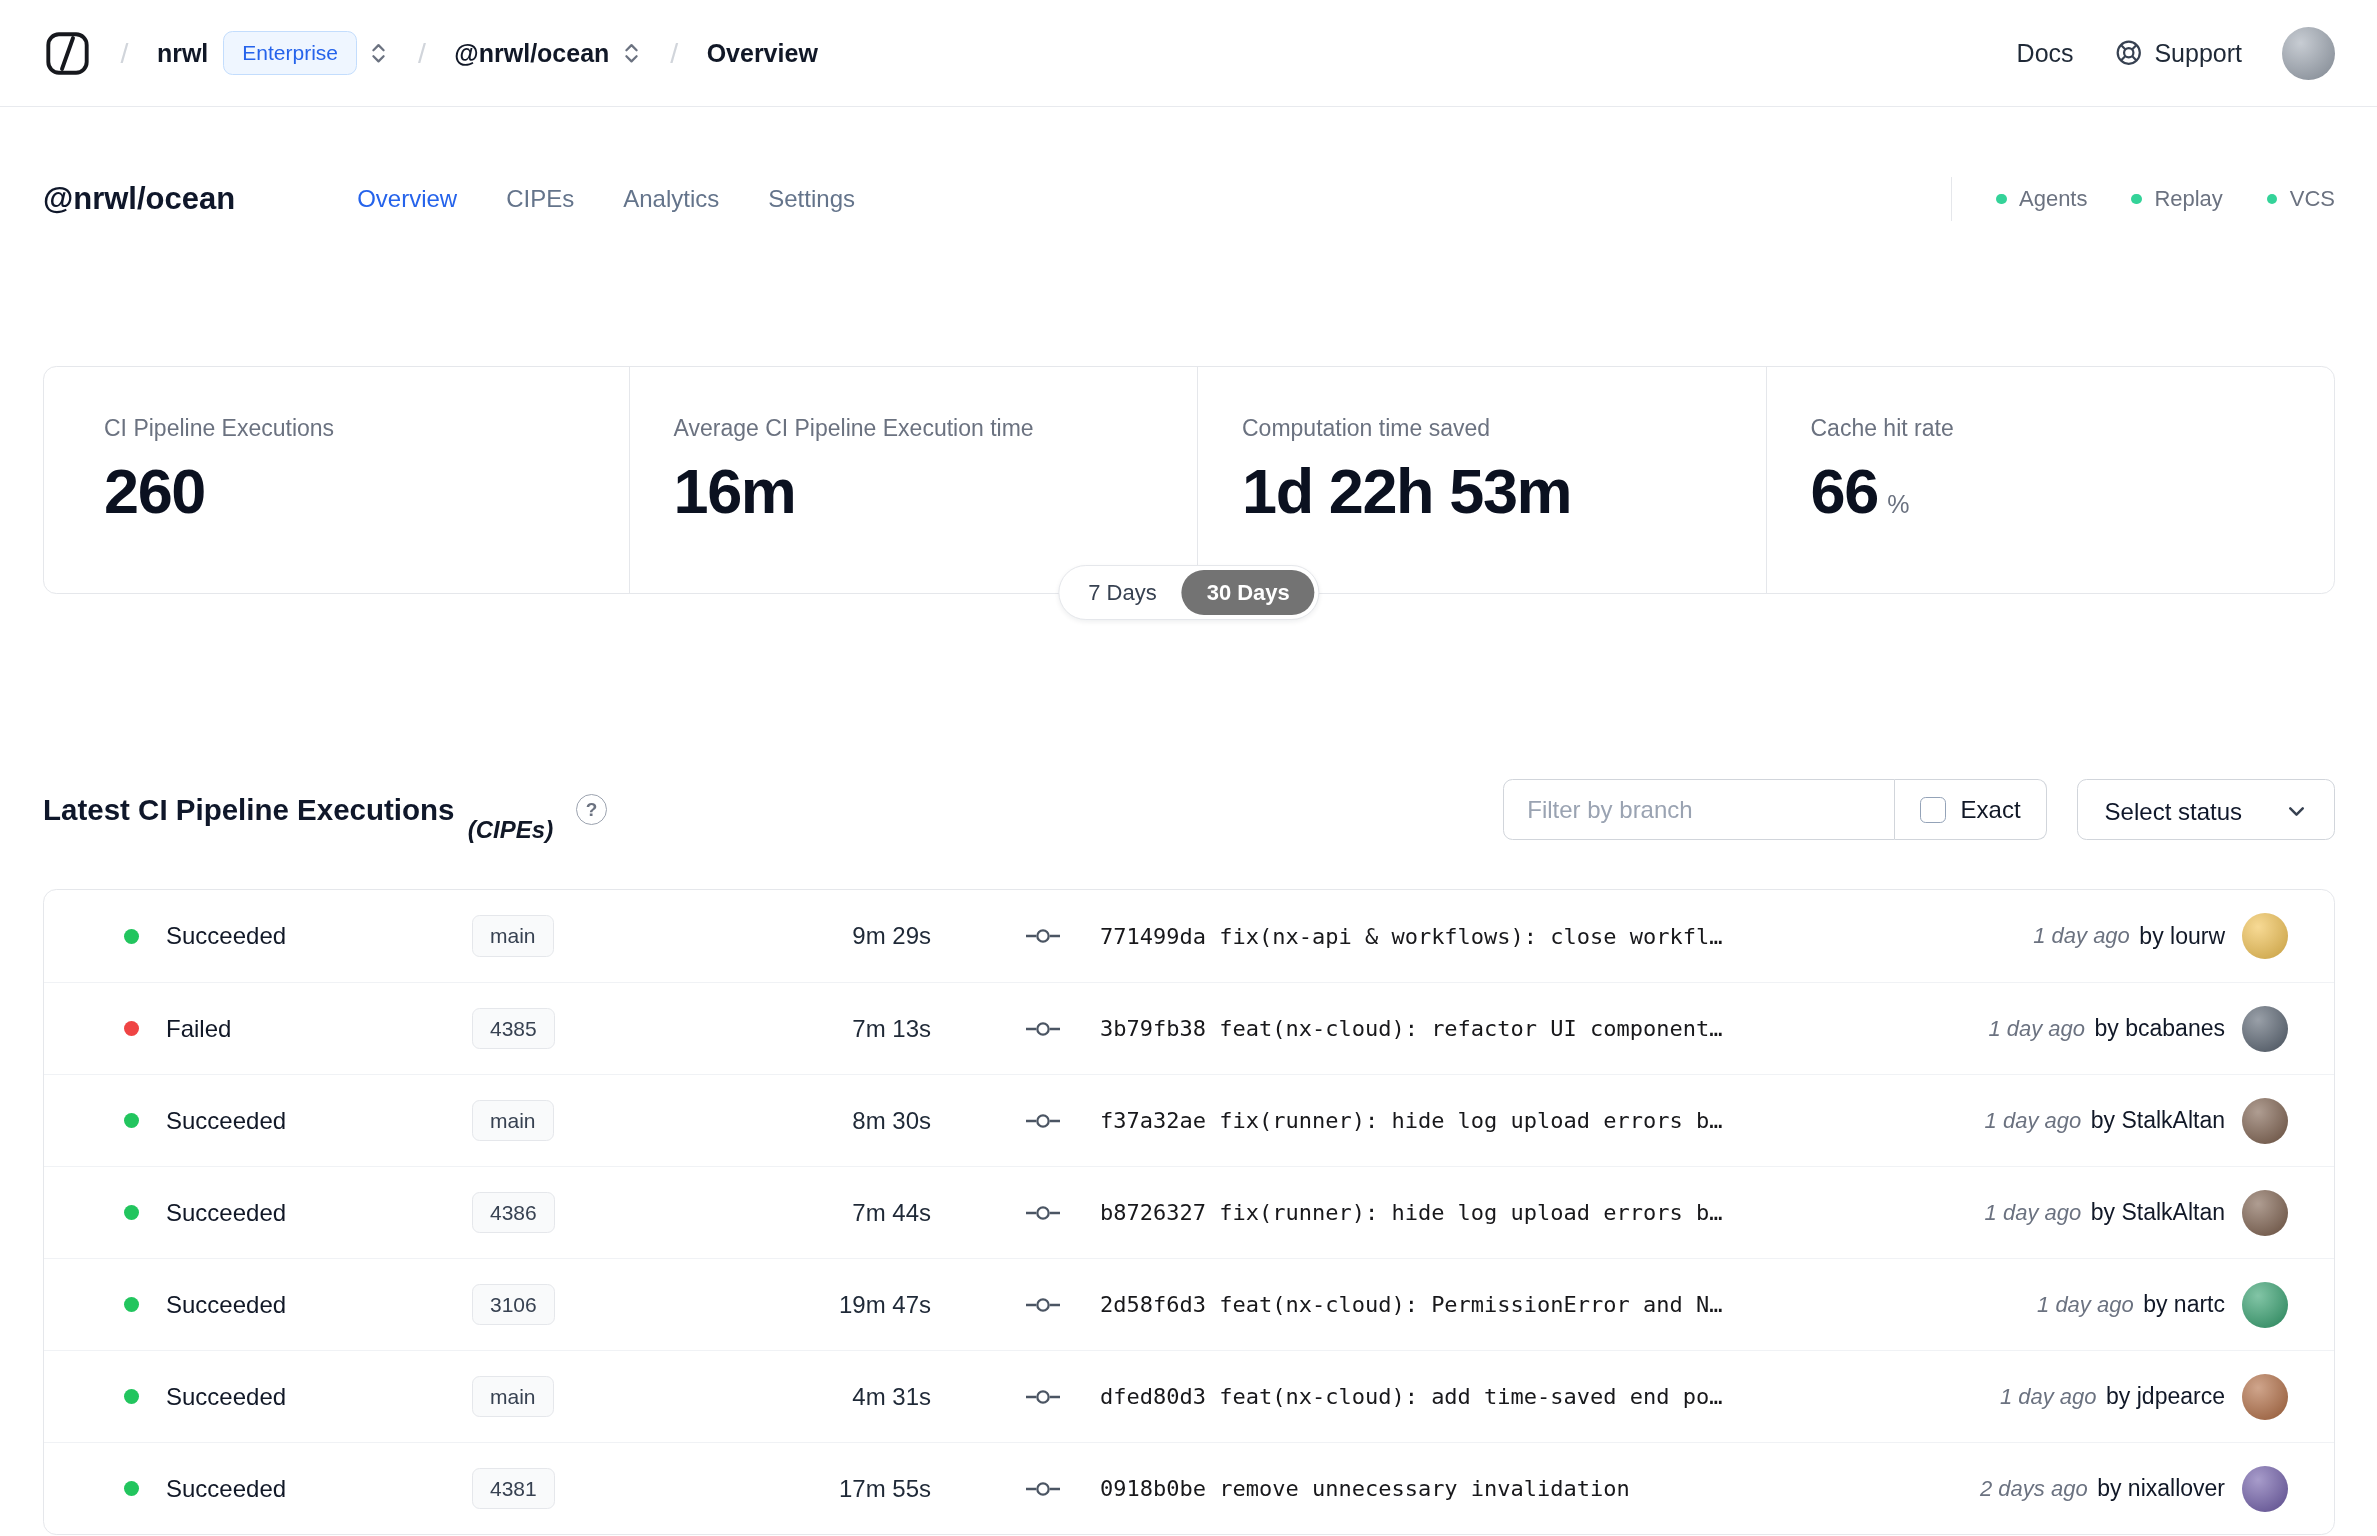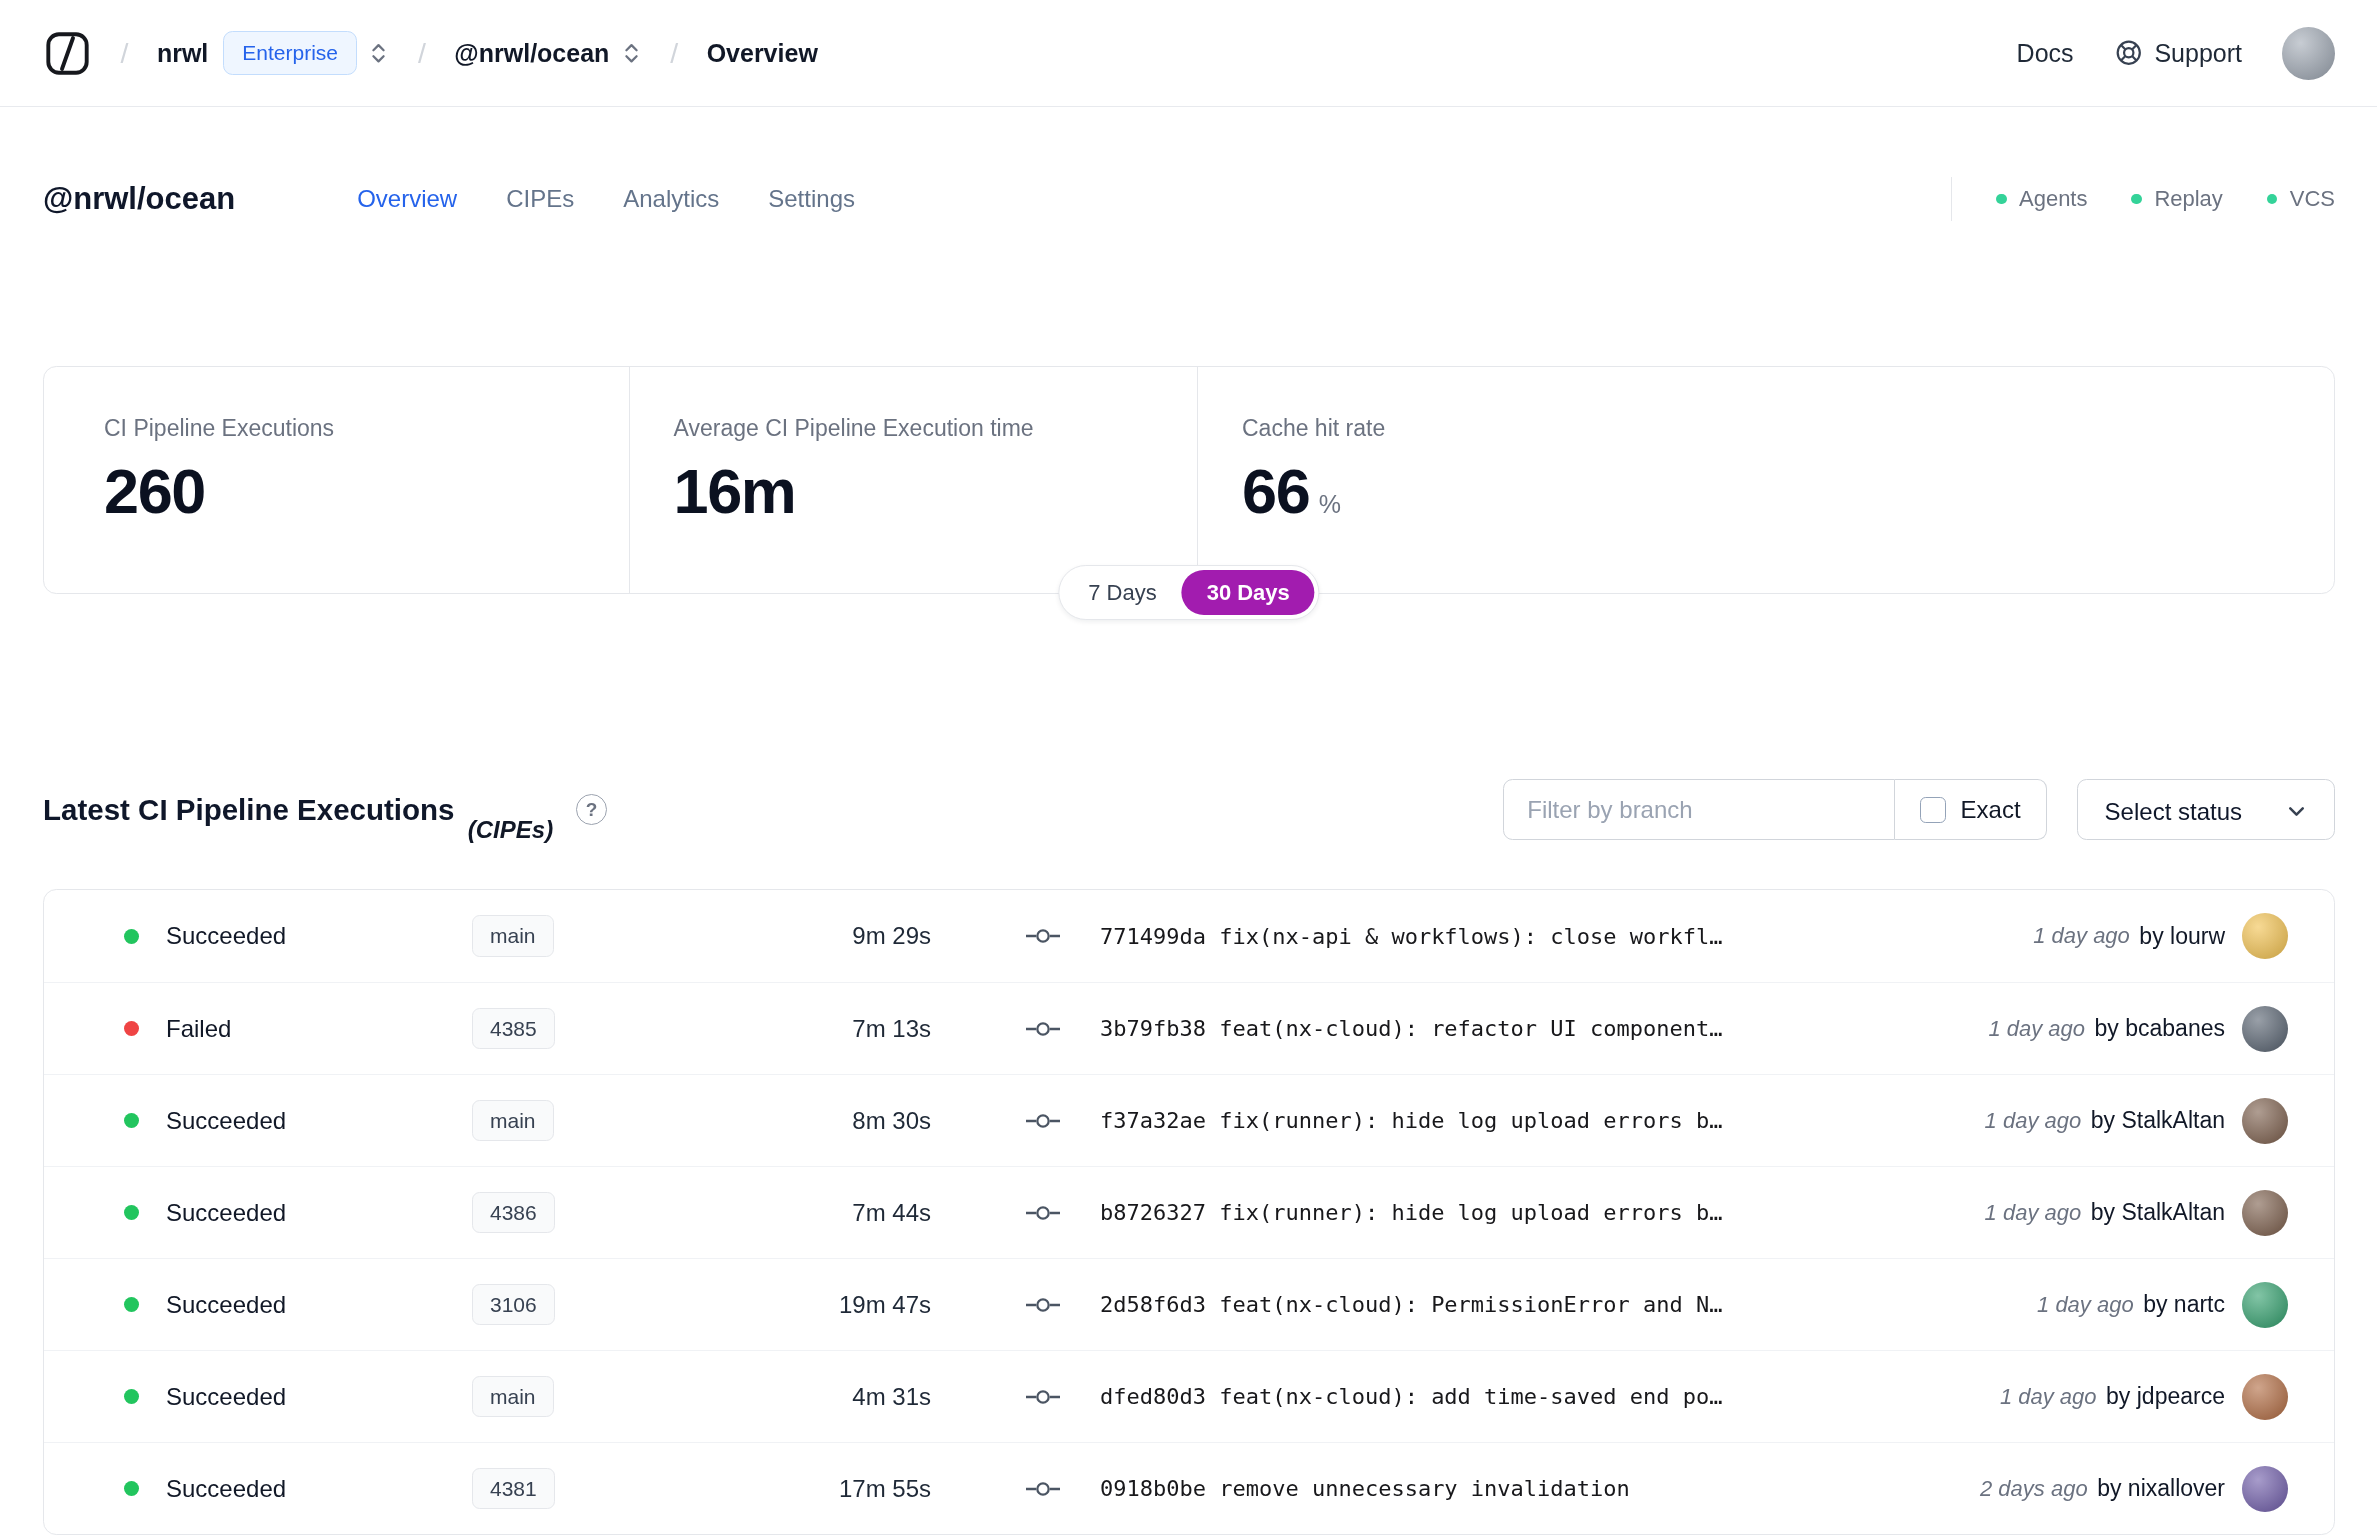--- a/index.html
+++ b/index.html
@@ -44,21 +44,21 @@
   .metric:first-child { border-left:none; }
   .metric-label { font-size:23px; color:#6b7280; }
   .metric-value { margin-top:13.3px; font-size:63px; font-weight:700; color:#0b1120;
                   letter-spacing:-1.4px; display:flex; align-items:baseline; }
   .metric-suffix { font-size:25px; font-weight:400; color:#6b7280; margin-left:9.5px; letter-spacing:0; }
   .range-toggle { position:absolute; left:50%; bottom:-26px; transform:translateX(-50%);
                   display:flex; align-items:center; background:#fff; border:1px solid #e5e7eb;
                   border-radius:950px; padding:3.8px; box-shadow:0 1.9px 5.7px rgba(15,23,42,.07); }
   .range-btn { font-size:22px; font-weight:500; color:#374151; padding:9.5px 25px;
                border-radius:950px; cursor:pointer; white-space:nowrap; }
-  .range-btn.active { background:#a21caf; color:#fff; font-weight:700; }
+  .range-btn.active { background:#737373; color:#fff; font-weight:700; }
 
   
   .cipes-header { margin:185px 43px 0; display:flex; align-items:center; height:61px; }
   .cipes-title { font-size:29.5px; font-weight:700; color:#0f172a; }
   .cipes-suffix { font-size:24px; font-weight:600; font-style:italic; color:#111827; margin-left:13.3px;margin-top:41px; }
   .help { width:31px; height:31px; border:1.9px solid #9ca3af; border-radius:50%;
           color:#6b7280; font-size:19px; font-weight:700; display:flex; align-items:center;
           justify-content:center; margin-left:23px; cursor:pointer; }
   .cipes-controls { margin-left:auto; display:flex; align-items:center; }
   .branch-input { width:392px; height:61px; border:1px solid #d1d5db; border-right:1px solid #d1d5db;
@@ -170,20 +170,26 @@
           <span>260</span>
         </div>
     </div>
     <div class="metric">
       <div class="metric-label">Average CI Pipeline Execution time</div>
       <div class="metric-value">
           <span>16m</span>
         </div>
     </div>
     <div class="metric">
+      <div class="metric-label">Computation time saved</div>
+      <div class="metric-value">
+          <span>1d 22h 53m</span>
+        </div>
+    </div>
+    <div class="metric">
       <div class="metric-label">Cache hit rate</div>
       <div class="metric-value">
         <span>66</span>
         <span class="metric-suffix">%</span>
       </div>
     </div>
   </div>
   <div class="range-toggle">
     <span class="range-btn">7 Days</span>
     <span class="range-btn active">30 Days</span>

